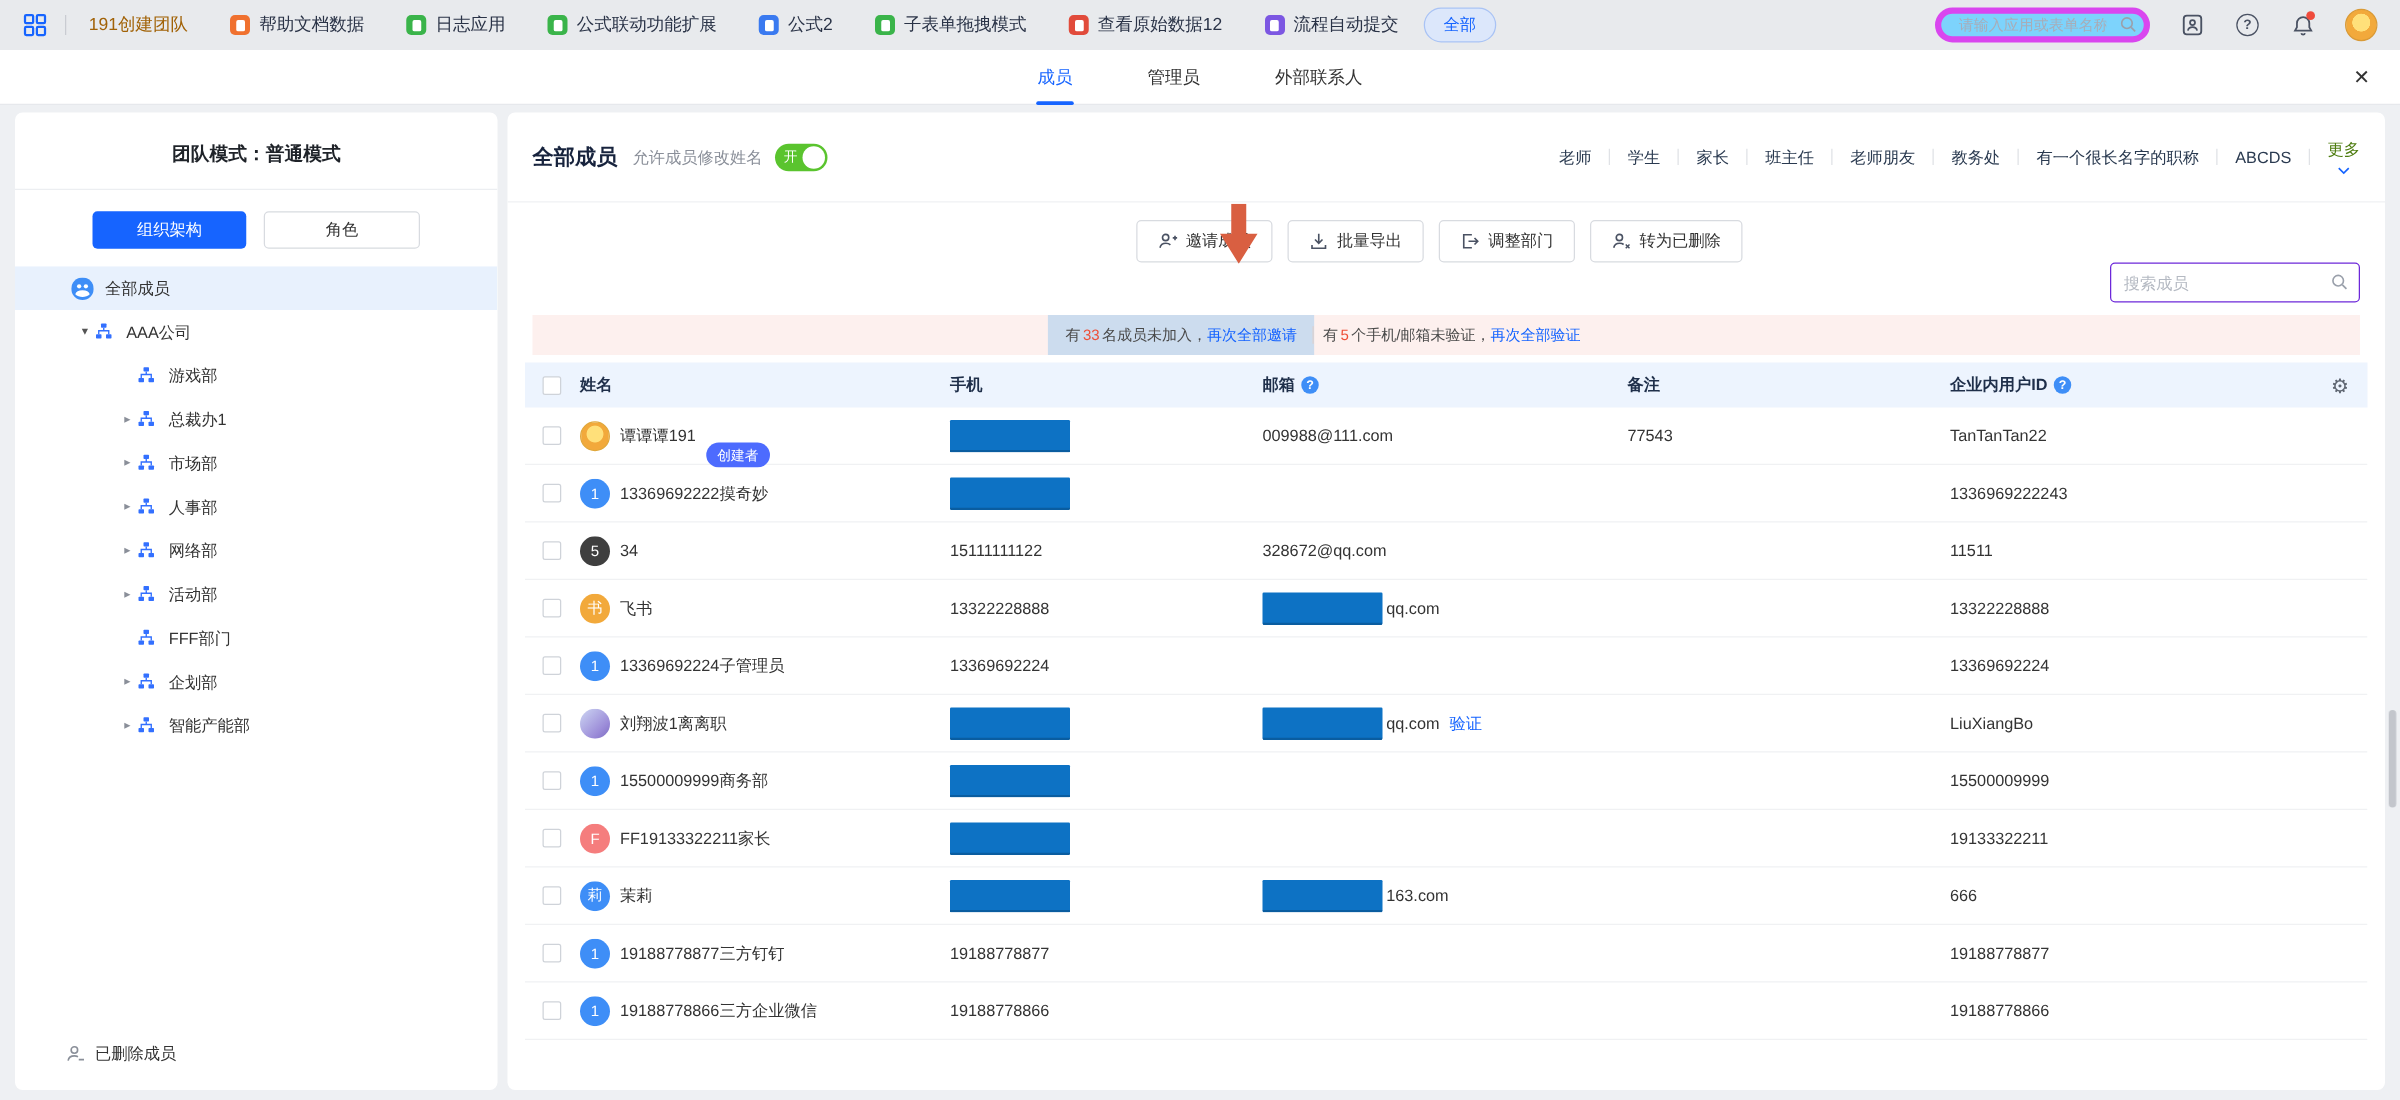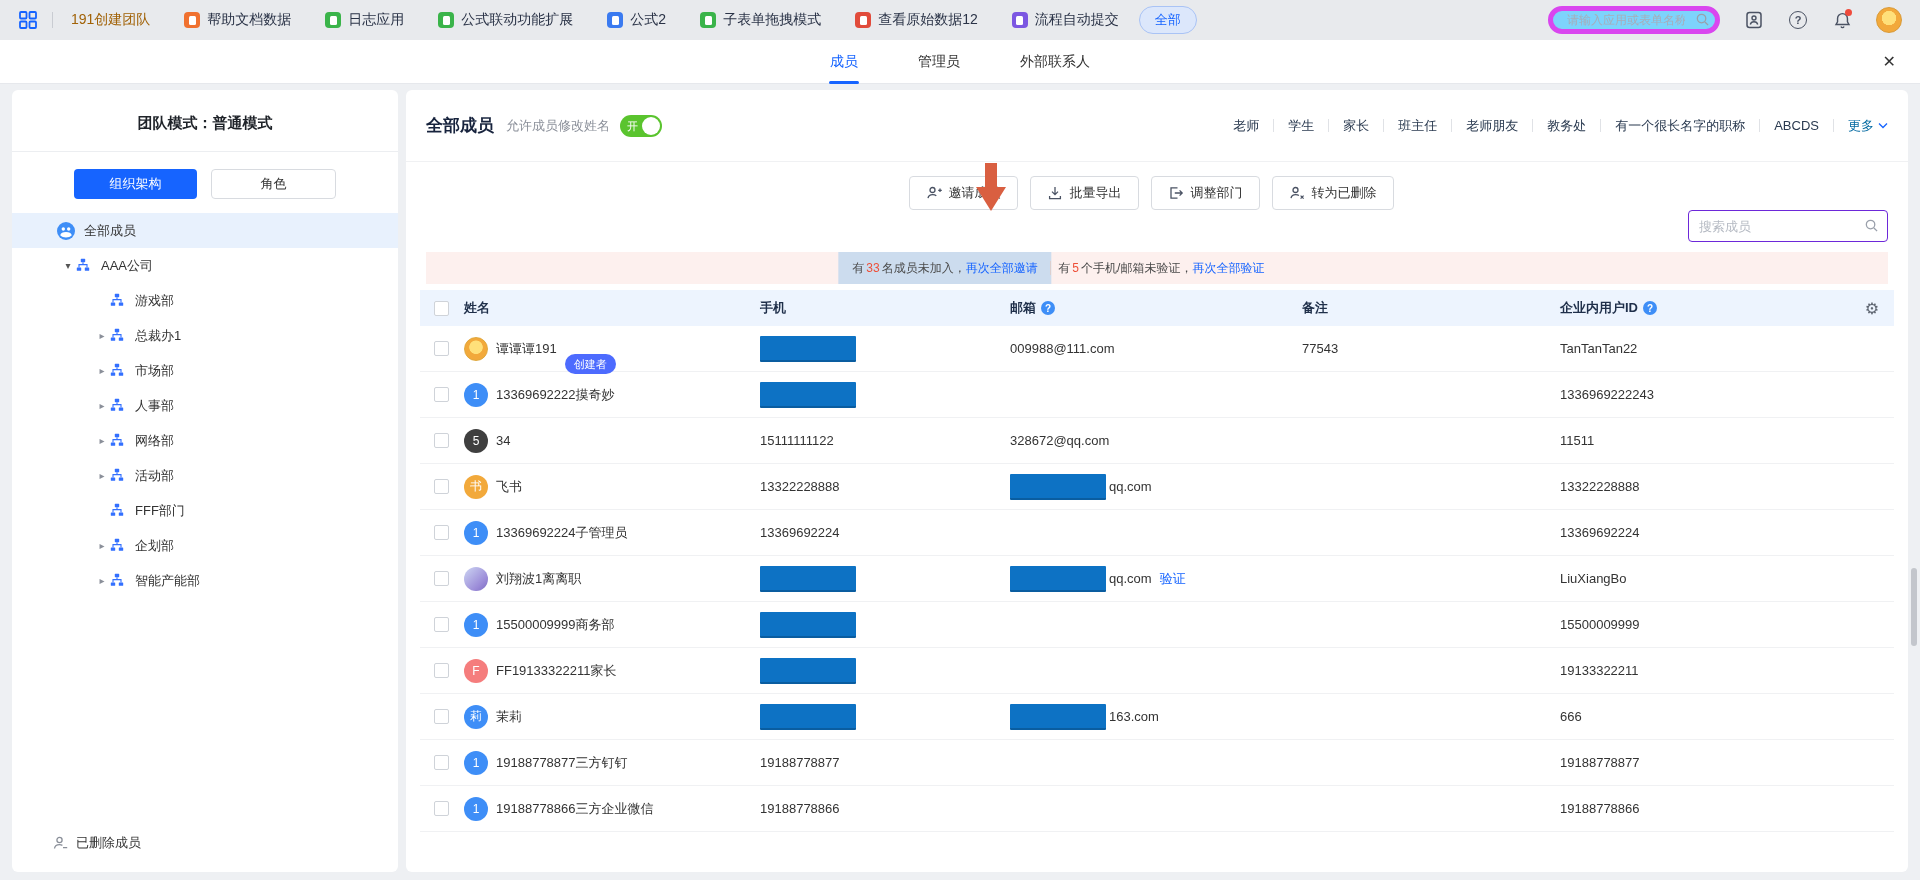--- a/index.html
+++ b/index.html
@@ -60,21 +60,21 @@
   .main { flex:1; height:782px; position:relative; overflow:hidden; }
   .mc-header { height:72px; display:flex; align-items:center; padding:0 20px; border-bottom:1px solid #f0f1f3; }
   .mc-title { font-size:17px; font-weight:bold; color:#17233d; }
   .mc-sub { margin-left:12px; color:#8a8f99; font-size:13px; }
   .toggle { width:42px; height:22px; border-radius:11px; background:#5ac42e; position:relative; margin-left:10px; cursor:pointer; flex:none; }
   .toggle .t-label { position:absolute; left:7px; top:4px; color:#fff; font-size:11px; line-height:14px; }
   .toggle .knob { position:absolute; right:2px; top:2px; width:18px; height:18px; background:#fff; border-radius:50%; }
   .mc-tags { margin-left:auto; display:flex; align-items:center; gap:14px; color:#2a3a50; font-size:13px; }
   .mc-tags .tag { cursor:pointer; white-space:nowrap; }
   .mc-tags .tsep { width:1px; height:13px; background:#e0e2e6; }
-  .more-link { color:#0369a1; cursor:pointer; display:flex; align-items:center; gap:4px; white-space:nowrap; }
+  .more-link { color:#4d7c0f; cursor:pointer; display:flex; align-items:center; gap:4px; white-space:nowrap;flex-direction:column; }
   .mc-toolbar { margin:14px 20px 0; display:flex; align-items:center;flex-direction:column; }
   .act-btn { height:34px; padding:0 16px; border:1px solid #d8dbe0; border-radius:4px; background:#fff; display:flex; align-items:center; gap:7px; font-size:13px; color:#333; cursor:pointer; margin-right:12px; }
   .member-search { position:relative; margin-left:auto; width:200px; height:32px; }
   .member-search input { width:100%; height:100%; border:1px solid #6d28d9; border-radius:4px; padding:0 30px 0 10px; font-size:13px; outline:none; }
   .member-search input::placeholder { color:#b4b9c2; }
   .member-search .mag { position:absolute; right:9px; top:8px; }
   
   .notice { margin:10px 20px 0; height:32px; background:#fdf0ee; position:relative; font-size:12px; color:#4a4a4a; }
   .n-seg1 { position:absolute; left:35.5%; top:0; transform:translateX(-50%); height:32px; display:flex; align-items:center; background:#ccdcee; padding:0 14px; white-space:nowrap; }
   .n-div { position:absolute; left:42.7%; top:9px; width:1px; height:14px; background:#dccfce; }

